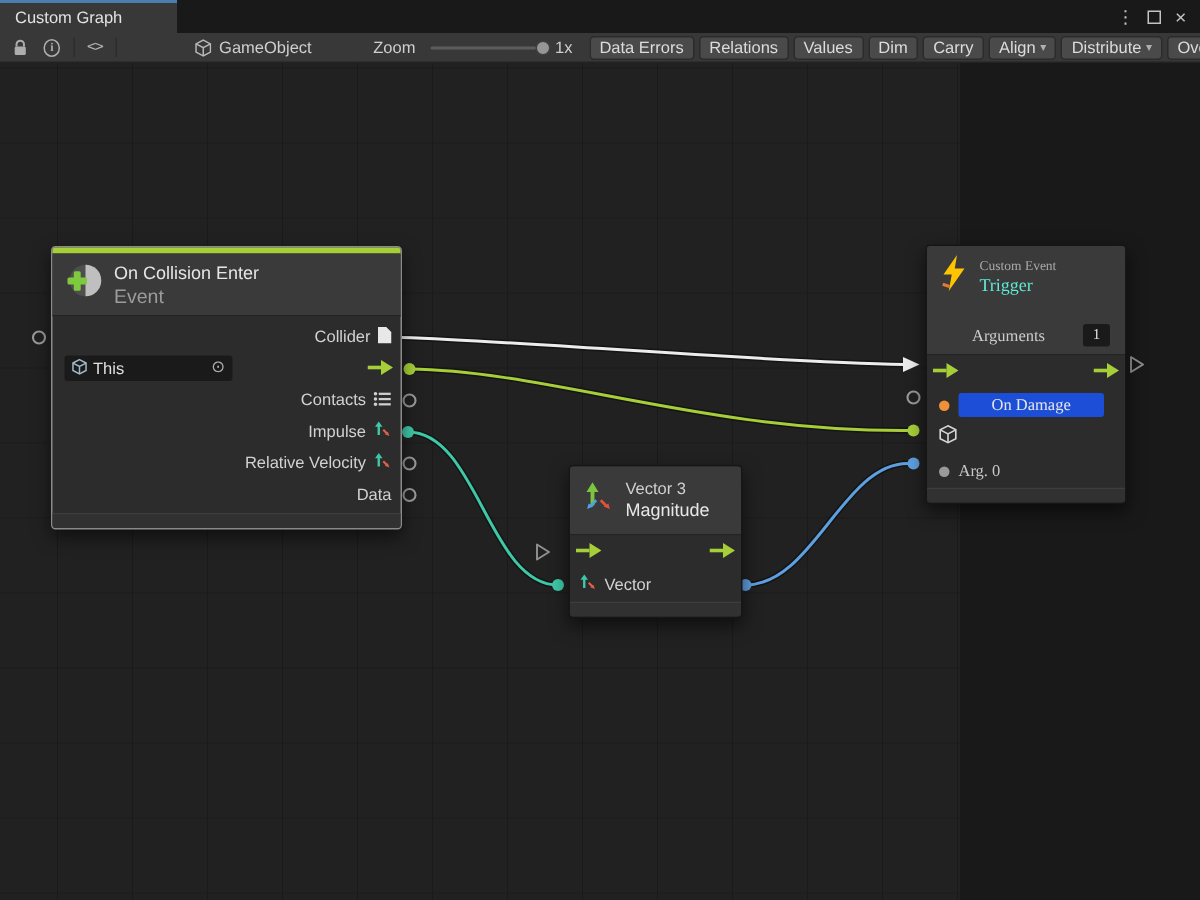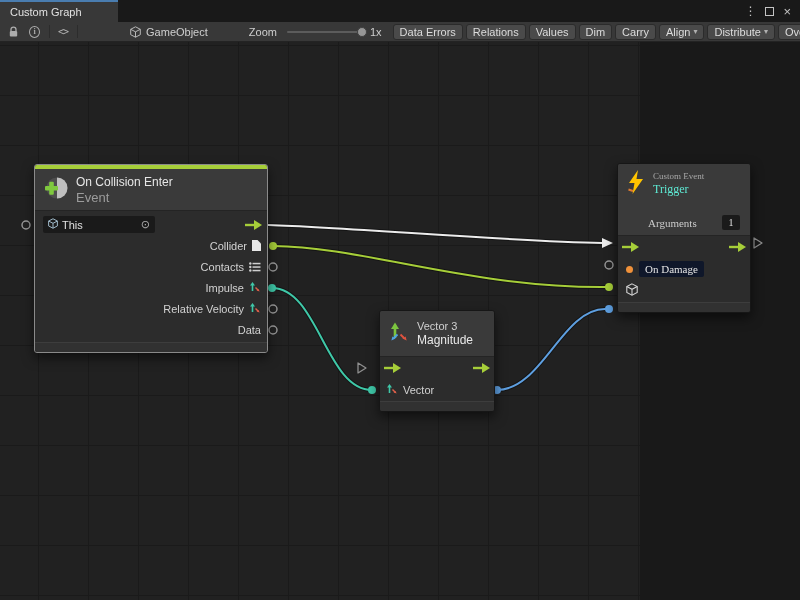--- a/index.html
+++ b/index.html
@@ -67,21 +67,21 @@
   
   .node-event{left:617px;top:121px;width:134px;font-family:Liberation Serif, serif;}
   .ce-header{padding:5px 8px 5px;border-bottom:1px solid #242424;background:#3a3a3a;border-radius:2px 2px 0 0;}
   .ce-top{display:flex;align-items:center;gap:7px;}
   .ce-cat{font-size:9px;color:#a8a8a8;}
   .ce-title{font-size:12px;color:#5eead4;margin-top:1px;}
   .ce-args{display:flex;align-items:center;margin-top:16px;padding:0 2px 0 22px;font-size:11px;color:#cccccc;}
   .args-box{margin-left:auto;width:18px;height:15px;background:#1a1a1a;border-radius:2px;font-size:10px;color:#e0e0e0;display:flex;align-items:center;justify-content:center;}
   .name-row{height:22px;padding-left:8px;gap:6px;}
   .type-dot{width:7px;height:7px;border-radius:50%;flex:0 0 auto;}
-  .name-field{height:16px;background:#0f172a;border-radius:2px;padding:0 6px;font-size:11px;color:#e6e6e6;display:flex;align-items:center;}
+  .name-field{height:16px;background:#1d4ed8;border-radius:2px;padding:0 22px;font-size:11px;color:#e6e6e6;display:flex;align-items:center;}
   .cube-row{height:22px;padding-left:8px;}
   .arg-row{height:22px;padding-left:8px;gap:6px;}
   .arg-label{font-size:11px;color:#c8c8c8;}
 </style>
 </head>
 <body>
 
 <div class="tabbar">
   <div class="tab">
     <span>Custom Graph</span>
@@ -202,43 +202,43 @@
           <rect x="2" y="11" width="13" height="4.6" rx="1" fill="#7FC93E"></rect>
           <rect x="6.2" y="6.8" width="4.6" height="13" rx="1" fill="#7FC93E"></rect>
         </svg>
       </span>
       <div>
         <div class="node-title">On Collision Enter</div>
         <div class="node-subtitle">Event</div>
       </div>
     </div>
     <div class="node-body">
+      <div class="row port-row">
+        <span class="port-label">Collider</span>
+        <span>
+          <svg width="9" height="11" viewBox="0 0 9 11">
+              <path d="M0 0 H5.5 L9 3.5 V11 H0 Z" fill="#e8e8e8"></path>
+            </svg>
+        </span>
+      </div>
       <div class="row this-row">
         <span class="this-field">
           <span>
             <svg width="10" height="11" viewBox="0 0 11 12">
               <path d="M5.5 0.8 L10.3 3.3 V8.7 L5.5 11.2 L0.7 8.7 V3.3 Z" fill="none" stroke="#9fb9c9" stroke-width="1.1"></path>
               <path d="M0.7 3.3 L5.5 5.8 L10.3 3.3 M5.5 5.8 V11.2" fill="none" stroke="#9fb9c9" stroke-width="1.1"></path>
             </svg>
           </span>
           <span>This</span>
           <span class="picker">⊙</span>
         </span>
         <span>
           <svg width="17" height="10" viewBox="0 0 17 10">
               <rect x="0" y="3.8" width="9" height="2.4" fill="#A6CE39"></rect>
               <polygon points="9,0 17,5 9,10" fill="#A6CE39"></polygon>
-            </svg>
-        </span>
-      </div>
-      <div class="row port-row">
-        <span class="port-label">Collider</span>
-        <span>
-          <svg width="9" height="11" viewBox="0 0 9 11">
-              <path d="M0 0 H5.5 L9 3.5 V11 H0 Z" fill="#e8e8e8"></path>
             </svg>
         </span>
       </div>
       <div class="row port-row">
         <span class="port-label">Contacts</span>
         <span>
           <svg width="12" height="10" viewBox="0 0 12 10">
             <circle cx="1.3" cy="1.5" r="1.2" fill="#cfcfcf"></circle>
               <rect x="3.5" y="0.8" width="8" height="1.5" fill="#cfcfcf"></rect>
             <circle cx="1.3" cy="5" r="1.2" fill="#cfcfcf"></circle>
@@ -363,17 +363,21 @@
         <span class="name-field">On Damage</span>
       </div>
       <div class="row cube-row">
         <span>
           <svg width="12" height="13" viewBox="0 0 11 12">
             <path d="M5.5 0.8 L10.3 3.3 V8.7 L5.5 11.2 L0.7 8.7 V3.3 Z" fill="none" stroke="#d5d5d5" stroke-width="1"></path>
             <path d="M0.7 3.3 L5.5 5.8 L10.3 3.3 M5.5 5.8 V11.2" fill="none" stroke="#d5d5d5" stroke-width="1"></path>
           </svg>
         </span>
       </div>
+      <div class="row arg-row">
+        <span class="type-dot" style="background:#9a9a9a"></span>
+        <span class="arg-label">Arg. 0</span>
+      </div>
     </div>
     <div class="node-footer"></div>
   </div>
 
 </div>
 
 </body></html>

